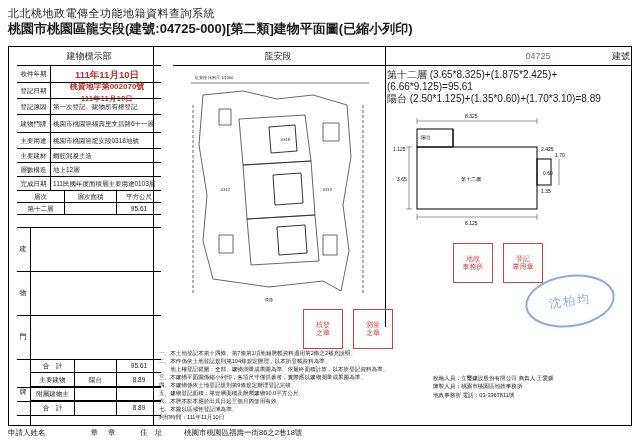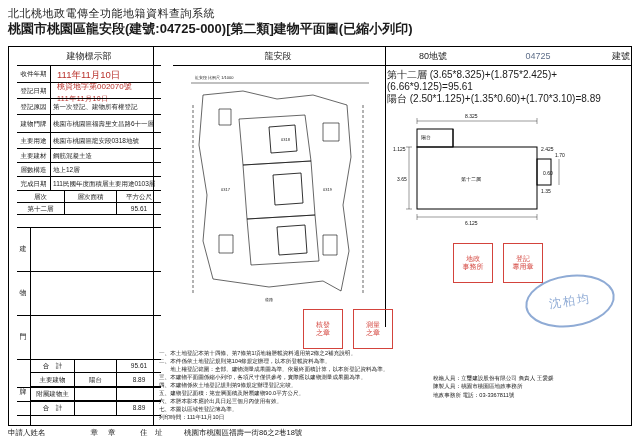--- a/index.html
+++ b/index.html
@@ -19,21 +19,21 @@
   .vline{position:absolute;top:0;bottom:0;width:0;border-left:1px solid #000;}
   .hline{position:absolute;left:0;right:0;height:0;border-top:1px solid #000;}
 
   
   .leftcol{position:absolute;left:8px;top:0;width:144px;height:100%;}
   .lbl-title{position:absolute;left:0;top:0;width:144px;height:18px;line-height:18px;text-align:center;font-size:9px;border-bottom:1px solid #000;}
   .row{position:absolute;left:0;width:144px;border-bottom:1px solid #000;box-sizing:border-box;}
   .row .k{position:absolute;left:0;top:0;width:34px;height:100%;box-sizing:border-box;border-right:1px solid #000;font-size:6.5px;line-height:1.15;display:flex;align-items:center;justify-content:center;text-align:center;padding:0 1px;}
   .row .v{position:absolute;left:34px;top:0;right:0;height:100%;font-size:6.5px;line-height:1.2;display:flex;align-items:center;padding-left:2px;}
 
-  .redstamp{position:absolute;left:40px;top:22px;width:100px;text-align:left;color:#b9312b;font-size:9.5px;line-height:12px;font-weight:normal;}
+  .redstamp{position:absolute;left:40px;top:22px;width:100px;text-align:center;color:#b9312b;font-size:9.5px;line-height:12px;font-weight:bold;}
   .redstamp .l2{font-size:8px;}
   .redstamp .l3{font-size:7px;letter-spacing:.5px;}
 
   
   .subtab{position:absolute;left:0;width:144px;}
   .subtab .cell{position:absolute;box-sizing:border-box;border-right:1px solid #000;border-bottom:1px solid #000;font-size:6.5px;display:flex;align-items:center;justify-content:center;text-align:center;line-height:1.1;}
 
   
   .vtxt{position:absolute;left:0;width:14px;box-sizing:border-box;border-right:1px solid #000;font-size:7px;display:flex;flex-direction:column;align-items:center;justify-content:center;letter-spacing:1px;line-height:10px;}
 
@@ -171,21 +171,20 @@
         <div class="cell" style="left:86px;top:42px;width:44px;height:14px;border-right:none;border-bottom:none;">8.89</div>
       </div>
     </div>
 
     <div class="vline" style="left:144px;"></div>
 
     <div class="rightcol">
       <div class="rtop">
         <div class="seg" style="left:60px;width:90px;">龍安段</div>
         <div class="segdiv" style="left:212px;"></div>
-        <div class="seg" style="left:220px;width:80px;">80地號</div>
         <div class="seg rnum" style="left:330px;width:70px;">04725</div>
         <div class="seg" style="left:423px;width:50px;">建號</div>
       </div>
 
       <div class="mapbox">
         <svg width="212" height="262" viewBox="0 0 212 262">
           <g stroke="#000" fill="none" stroke-width="0.6">
             <polyline points="18,18 196,18" stroke-width="0.5"></polyline>
             <polyline points="30,30 70,26 104,34 140,30 174,40"></polyline>
             <polyline points="30,30 26,80 34,130 30,176 40,214"></polyline>

